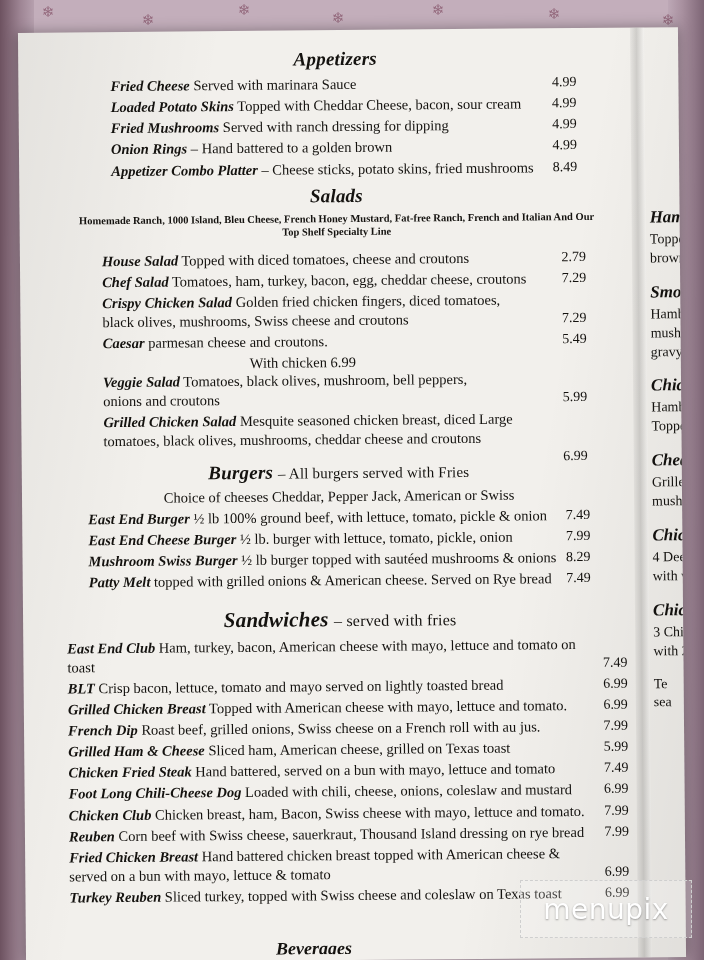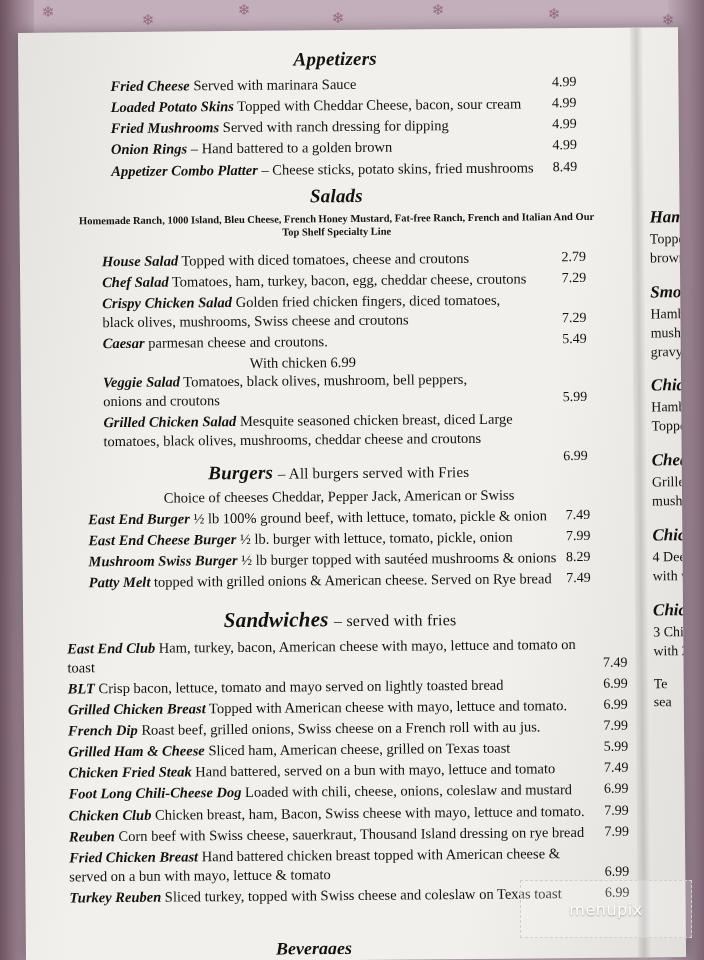--- a/index.html
+++ b/index.html
@@ -190,21 +190,21 @@
   #watermark {
     position: absolute;
     left: 520px;
     top: 880px;
     width: 170px;
     height: 56px;
     border: 1px dashed #cfcfcf;
     background: rgba(255,255,255,.22);
     color: #ffffff;
     font-family: "DejaVu Sans", sans-serif;
-    font-size: 16px;
+    font-size: 28px;
     letter-spacing: .5px;
     display: flex;
     align-items: center;
     justify-content: center;
     text-shadow: 0 1px 2px rgba(0,0,0,.35);
   }
 </style>
 </head>
 <body>
 

